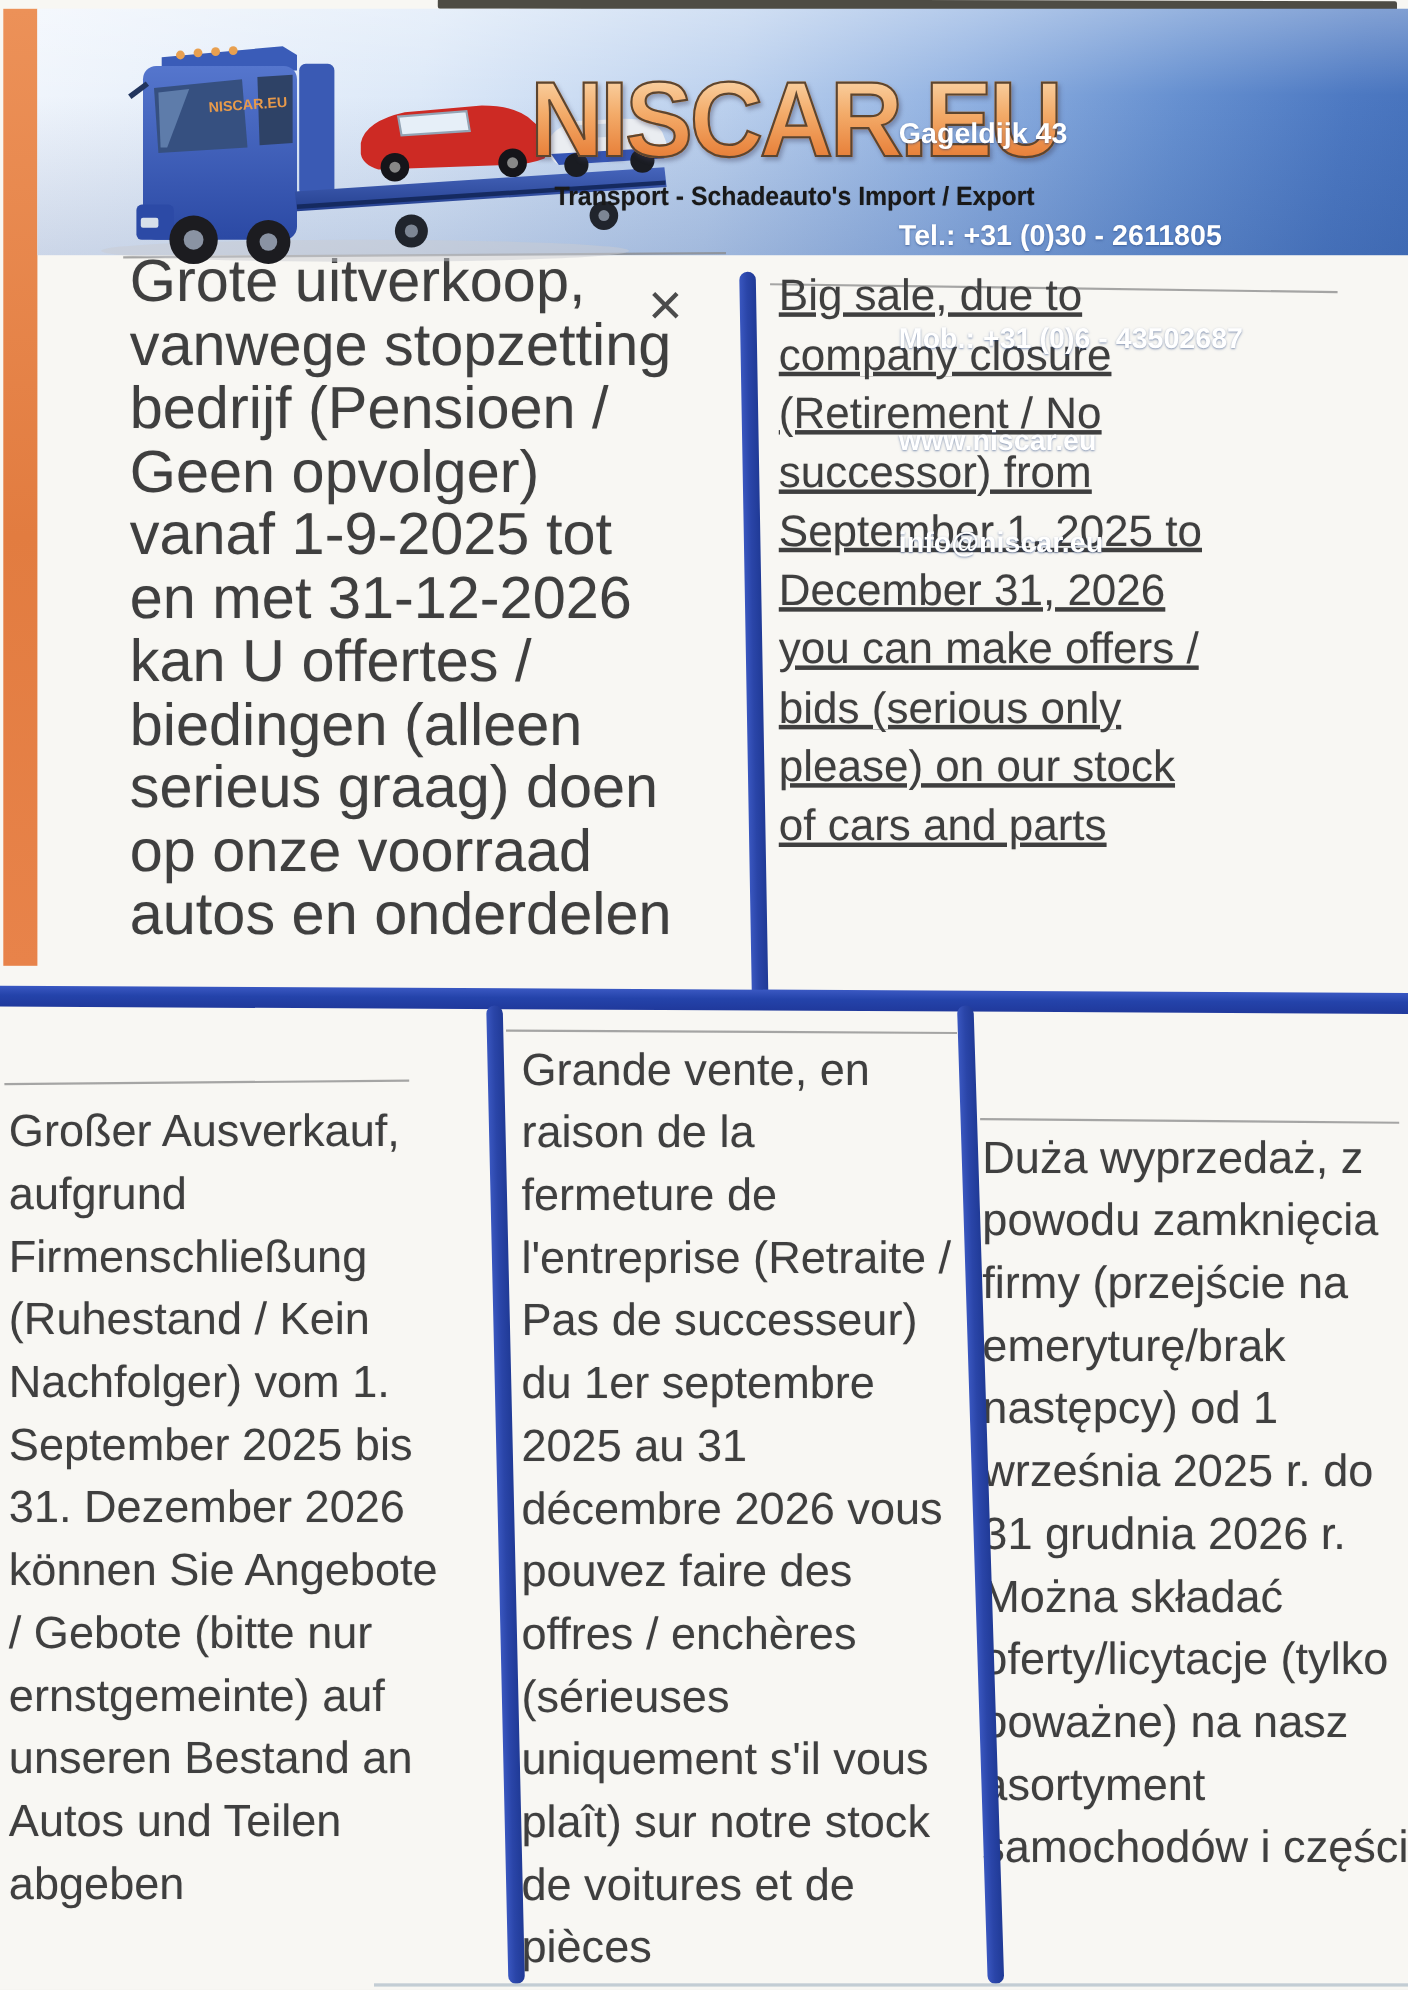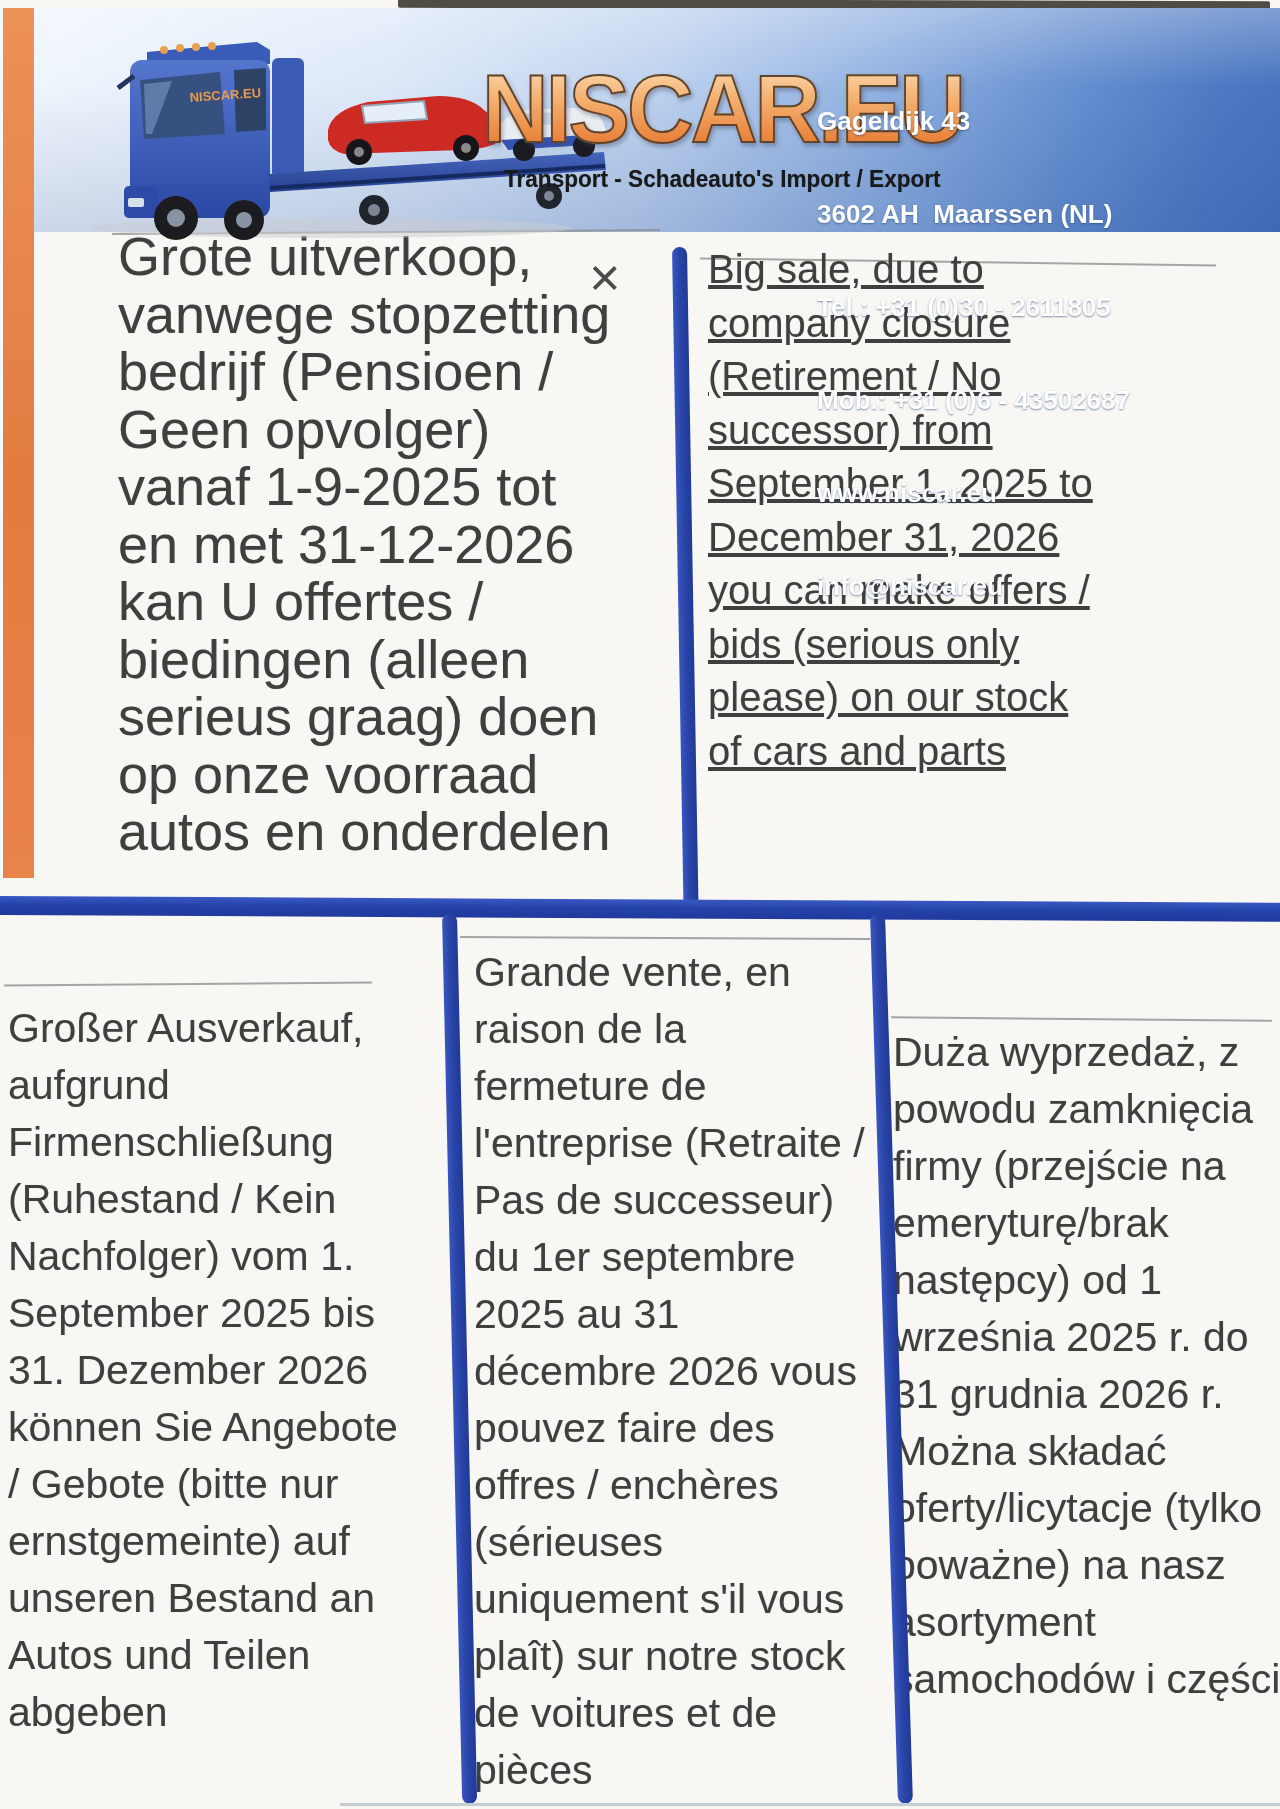--- a/index.html
+++ b/index.html
@@ -129,21 +129,20 @@
         <path d="M449 122 L552 116 L552 126 L456 132 Z" fill="#3555b5"></path>
         <path d="M468 96 L506 94 L510 106 L471 108 Z" fill="#c9d6e4"></path>
         <circle cx="472" cy="132" r="11" fill="#1a1c22"></circle>
           <circle cx="532" cy="128" r="11" fill="#1a1c22"></circle>
       </g>
     </svg>
     <div class="logo">NISCAR.EU</div>
     <div class="tagline">Transport - Schadeauto's Import / Export</div>
     <div class="contact">
       <div>Gageldijk 43</div>
-      <div>3602 AH  Maarssen (NL)</div>
       <div>Tel.: +31 (0)30 - 2611805</div>
       <div>Mob.: +31 (0)6 - 43502687</div>
       <div>www.niscar.eu</div>
       <div>info@niscar.eu</div>
     </div>
   </header>
 
   <div class="thinline l-nl"></div>
   <div class="thinline l-en"></div>
   <div class="thinline l-de"></div>

